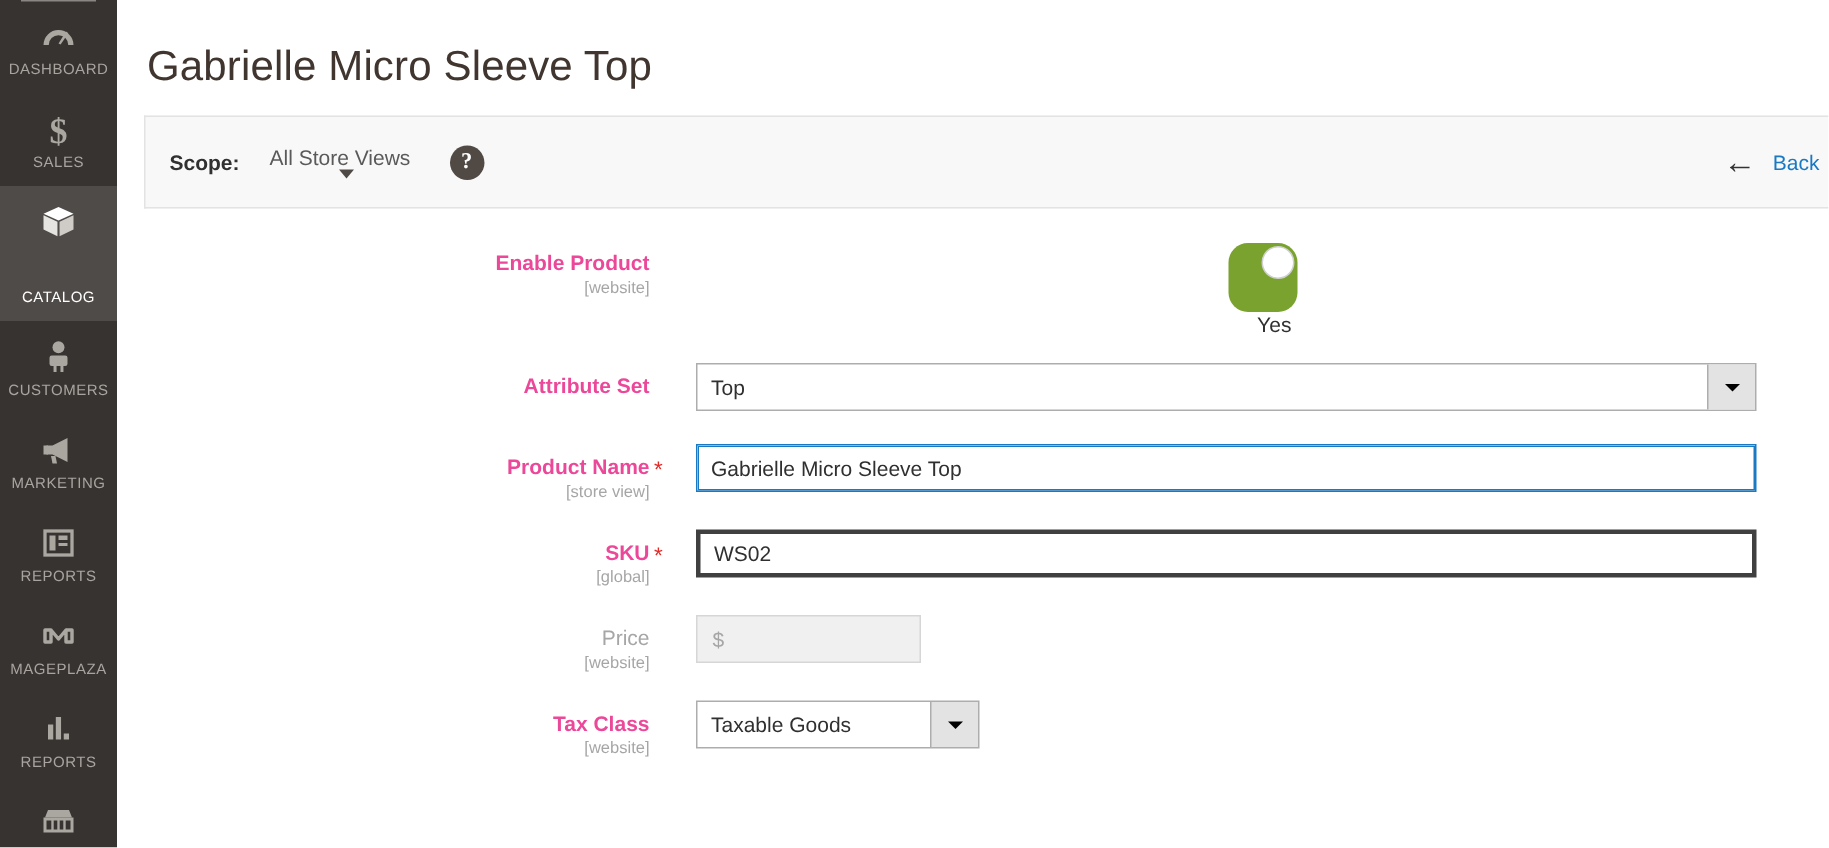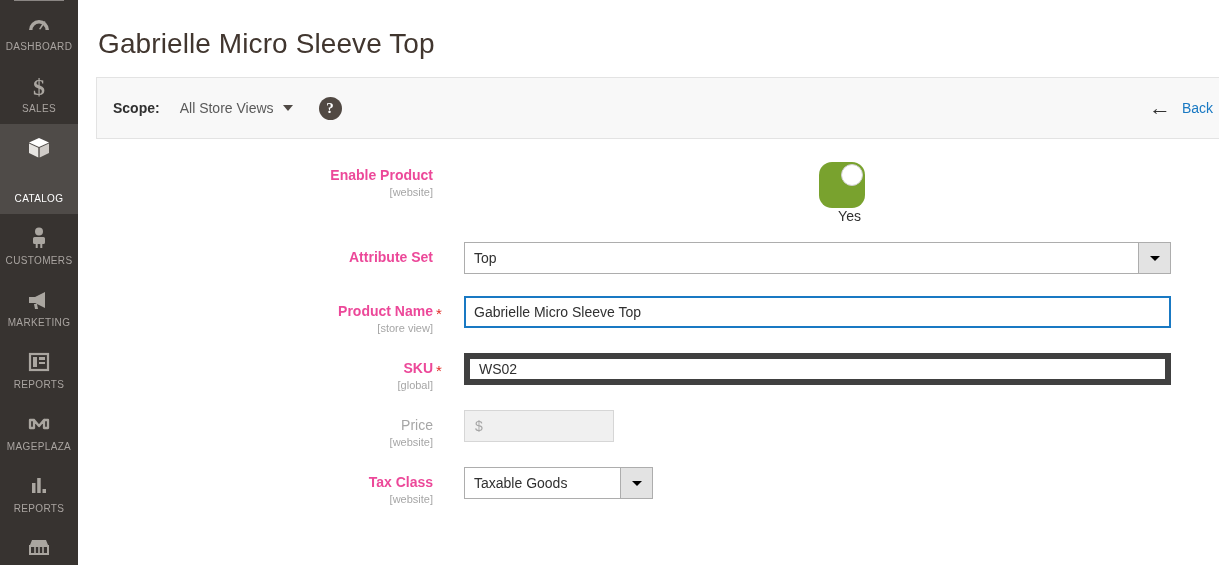--- a/index.html
+++ b/index.html
@@ -99,20 +99,21 @@
     white-space: nowrap;
   }
   .scope-select {
     margin-left: 20px;
     font-size: 14px;
     color: #5a5a5a;
     display: flex;
     align-items: center;
     cursor: pointer;
     white-space: nowrap;
+    flex-direction: column;
   }
   .scope-caret {
     margin-left: 9px;
     width: 0; height: 0;
     border-left: 5px solid transparent;
     border-right: 5px solid transparent;
     border-top: 6px solid #504a46;
   }
   .help-icon {
     margin-left: 26px;
@@ -196,21 +197,21 @@
   .control-col {
     flex: 1 1 auto;
     padding-left: 31px;
     padding-top: 0px;
   }
 
   
   .txt-input {
     display: block;
     height: 32px;
-    border: 6px solid #404040;
+    border: 3px solid #404040;
     background: #ffffff;
     font-family: "Liberation Sans", sans-serif;
     font-size: 14px;
     color: #303030;
     padding: 0 9px;
     outline: none;
   }
   .txt-input.wide { width: 707px; }
   .txt-input.focused {
     border: 1px solid #1979c3;

